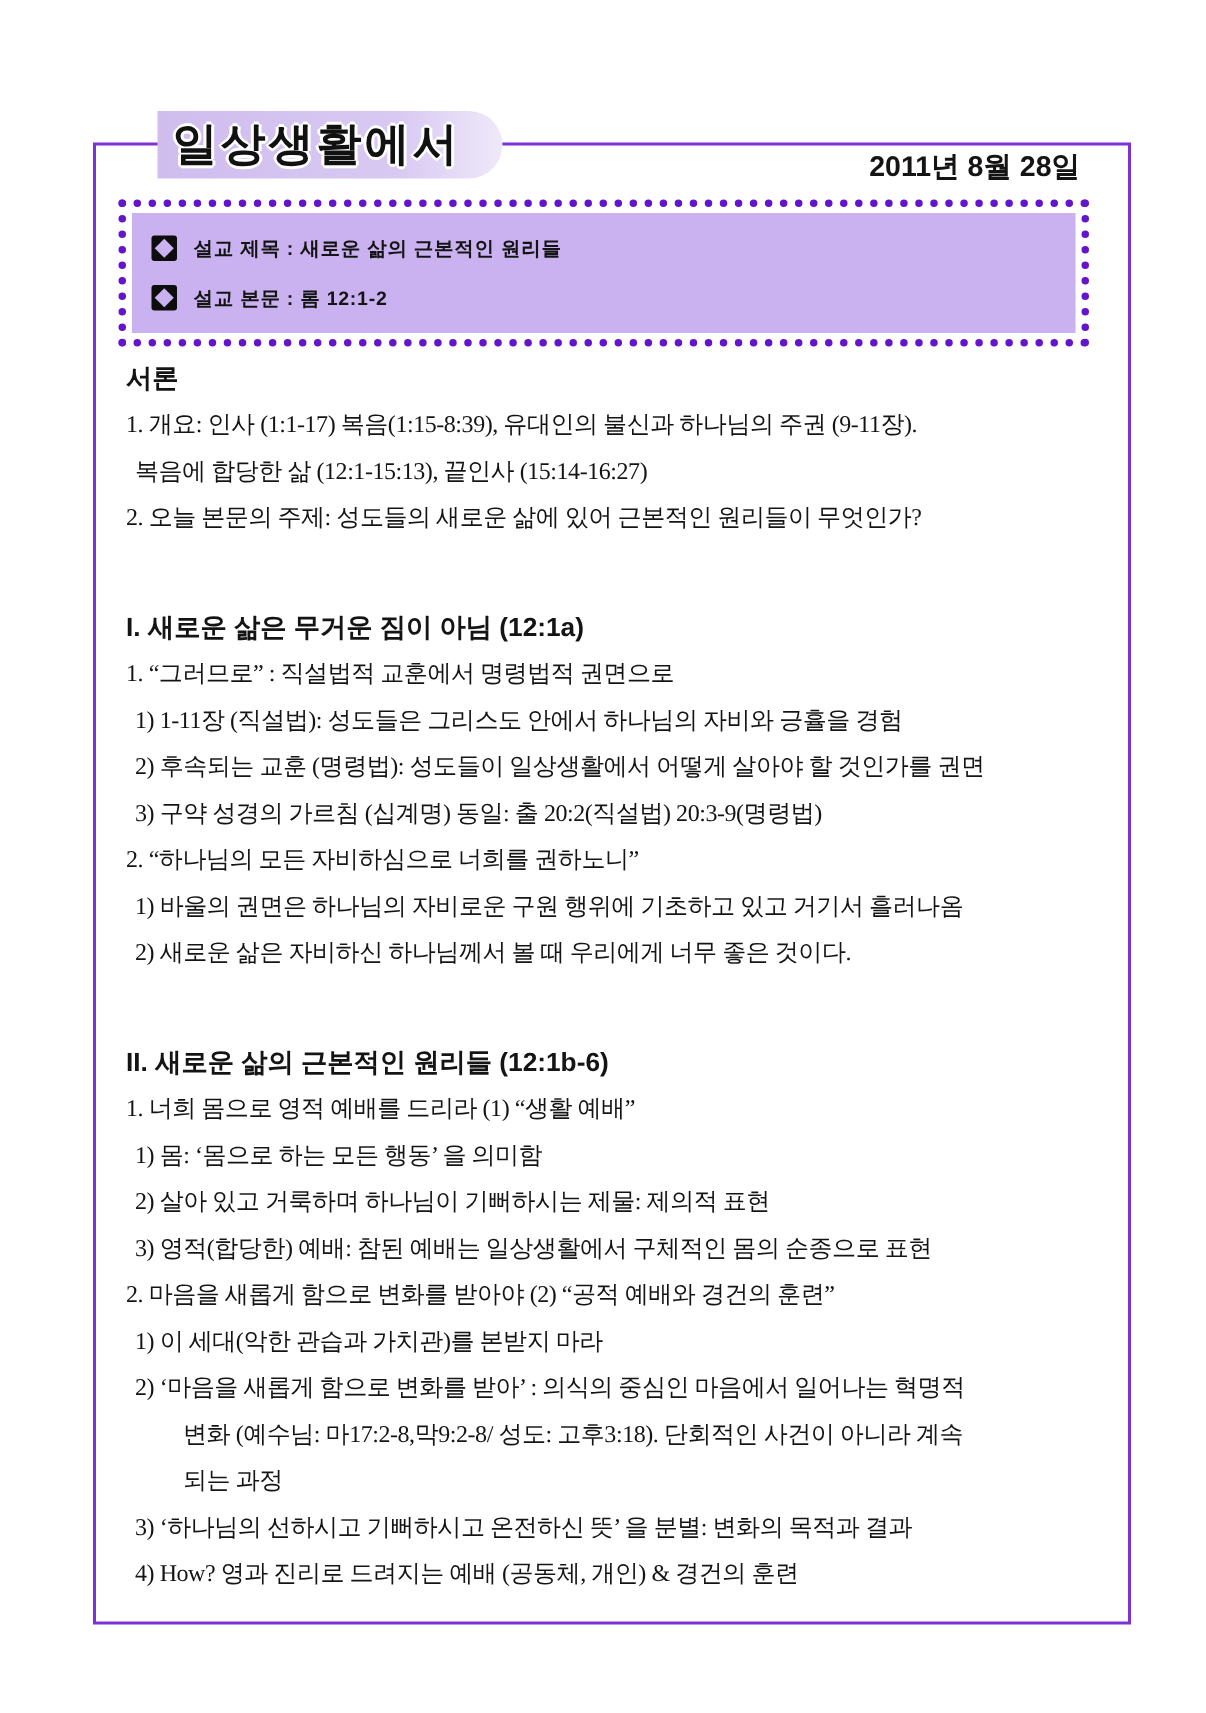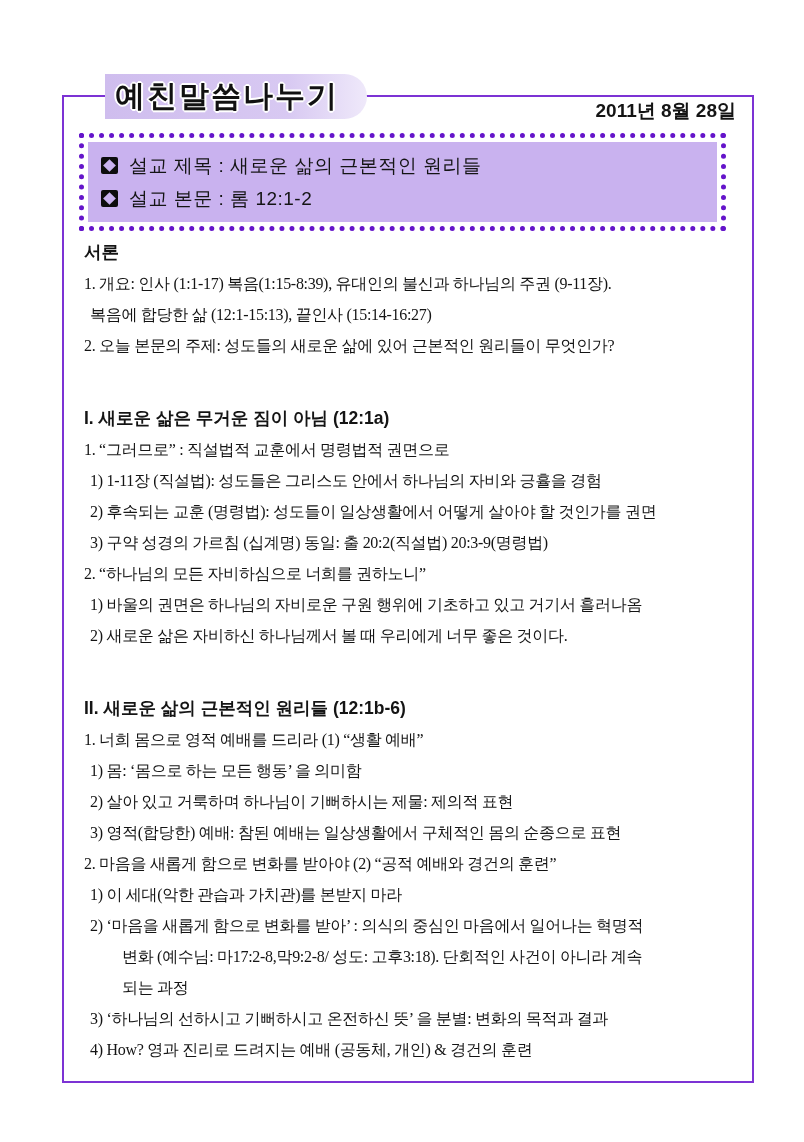--- a/index.html
+++ b/index.html
@@ -26,32 +26,32 @@
       radial-gradient(circle at 45% 70%, #b5a2dd 0 16%, transparent 42%),
       radial-gradient(circle at 80% 25%, #e8e1f7 0 28%, transparent 55%),
       #dcd2f1;}
   .logo-pill{height:45px;margin-top:6px;padding:0 28px 0 10px;border-radius:0 24px 24px 0;
       background:linear-gradient(90deg,#cfbdee 0%,#d8c9f2 70%,#efe9fa 100%);
       display:flex;align-items:center;}
   .logo-text{font-size:30px;font-weight:bold;letter-spacing:2px;color:#111;
       text-shadow:-2px 0 #fff,2px 0 #fff,0 -2px #fff,0 2px #fff,
                   -1px -1px #fff,1px 1px #fff,1px -1px #fff,-1px 1px #fff;}
 
-  .date{position:absolute;top:98px;right:64px;font-size:19px;font-weight:bold;z-index:2;
+  .date{position:absolute;top:98px;right:80px;font-size:19px;font-weight:bold;z-index:2;
         background:#fff;padding:0 4px;}
 
   
   .title-box{position:absolute;left:79px;top:133px;width:647px;z-index:2;
       border:5px dotted var(--stamp);padding:4px;background:#fff;}
   .title-fill{background:var(--fill);padding:7px 13px;}
   .title-row{display:flex;align-items:center;white-space:nowrap;line-height:33px;}
   .bullet{flex:0 0 auto;width:17px;height:17px;background:#0d0d0d;border-radius:2px;
       display:inline-flex;align-items:center;justify-content:center;margin-right:11px;}
   .bullet::after{content:"";width:9px;height:9px;background:var(--fill);transform:rotate(45deg);}
-  .title-text{font-size:19px;font-weight:normal;letter-spacing:0.5px;}
+  .title-text{font-size:13px;font-weight:bold;letter-spacing:0.5px;}
 
   
   .content{position:absolute;left:84px;top:236px;width:664px;z-index:1;}
   .section + .section{margin-top:41px;}
   .heading{font-size:17.5px;font-weight:bold;line-height:32px;white-space:nowrap;
       font-family:"Liberation Sans",sans-serif;}
   .line{font-size:16px;line-height:31px;white-space:nowrap;letter-spacing:-0.3px;
       font-family:"Liberation Serif",serif;}
   .indent-0{padding-left:0;}
   .indent-1{padding-left:6px;}
@@ -60,21 +60,21 @@
 </head>
 <body>
 
 <div class="page">
 
   <div class="frame"></div>
 
   <div class="logo">
     <div class="logo-img"></div>
     <div class="logo-pill">
-      <span class="logo-text">예친말씀나누기</span>
+      <span class="logo-text">일상생활에서</span>
     </div>
   </div>
 
   <div class="date">2011년 8월 28일</div>
 
   <div class="title-box">
     <div class="title-fill">
       <div class="title-row">
         <span class="bullet"></span>
         <span class="title-text">설교 제목 : 새로운 삶의 근본적인 원리들</span>

